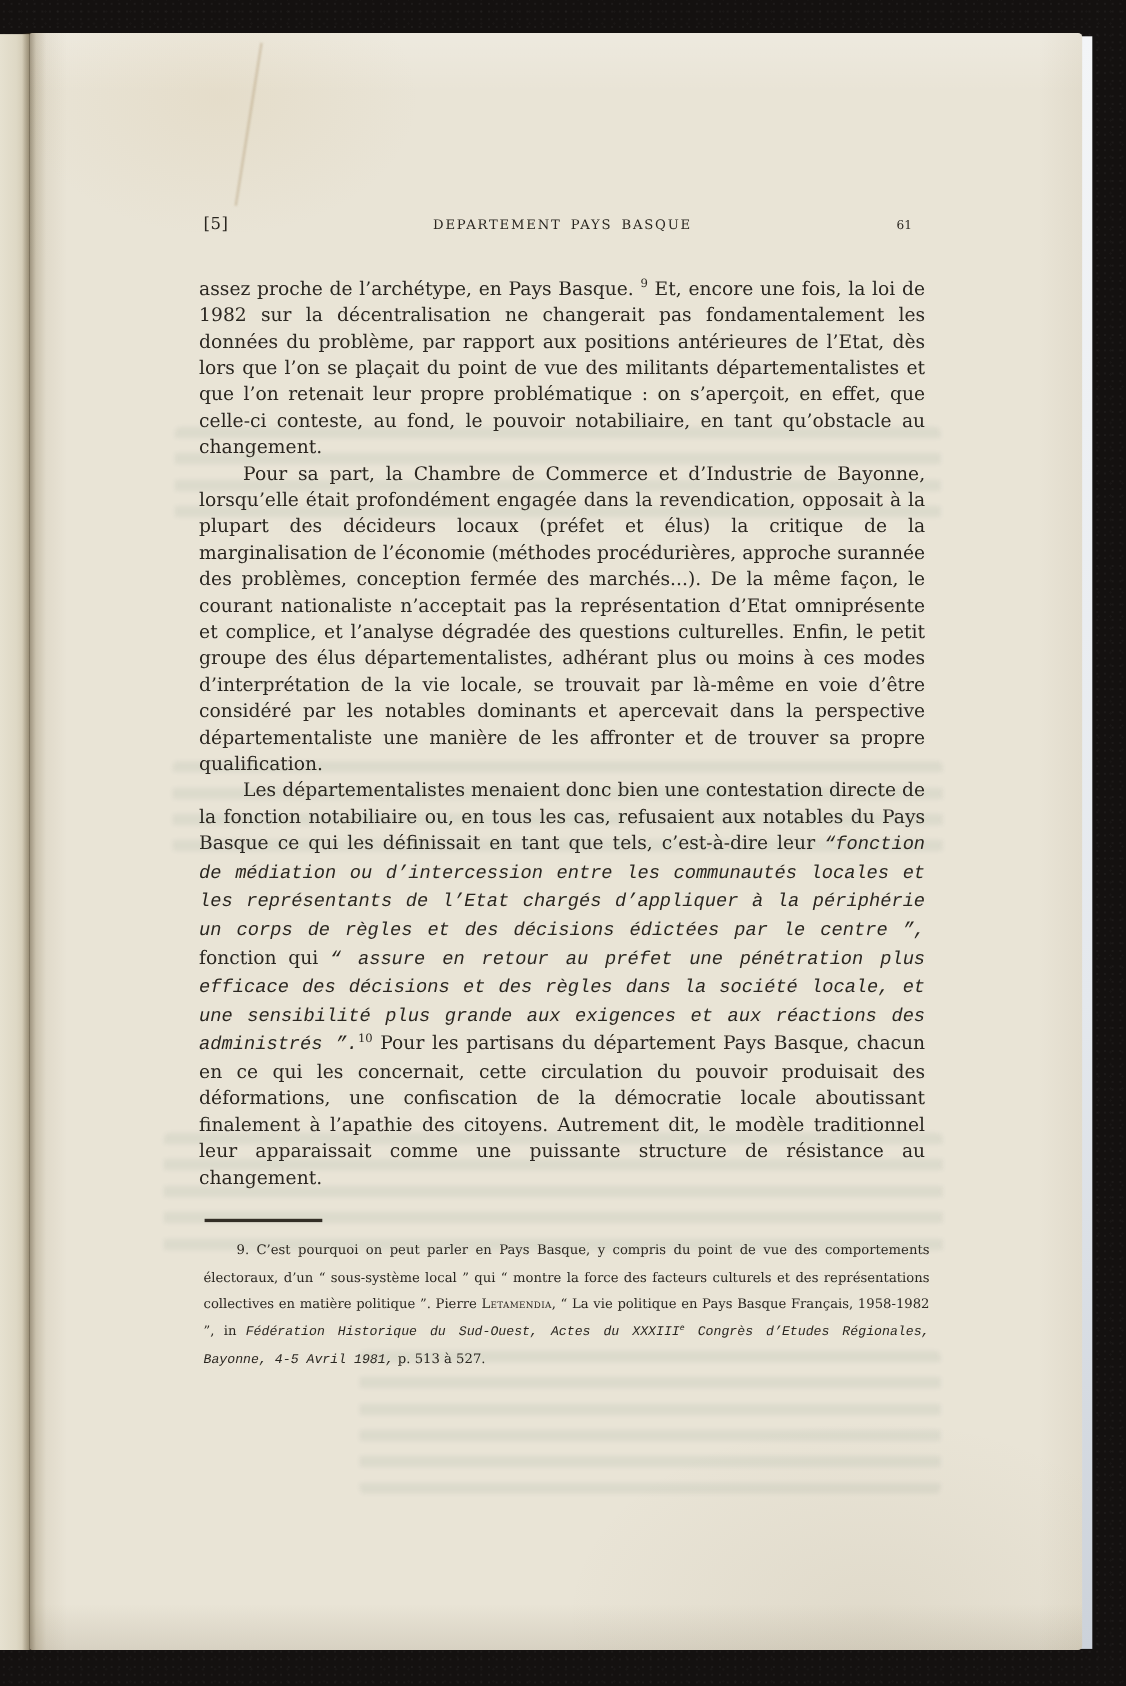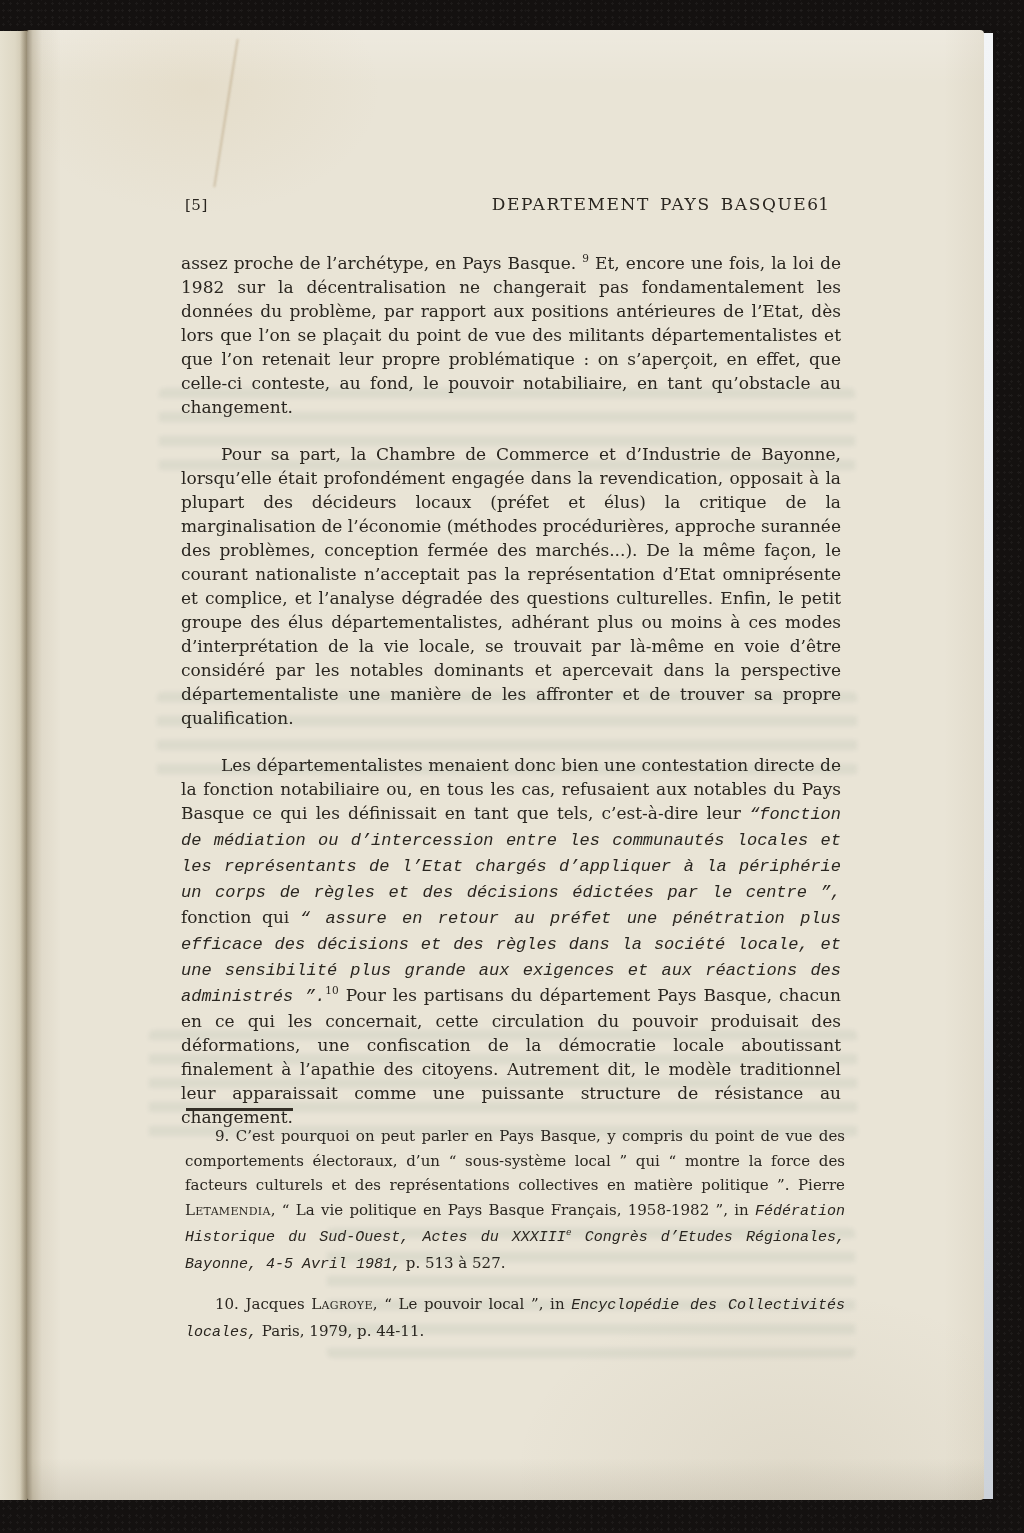--- a/index.html
+++ b/index.html
@@ -64,34 +64,34 @@
   .bleed.b1{left:132px;top:358px;width:696px;height:86px;}
   .bleed.b2{left:130px;top:662px;width:700px;height:84px;}
   .bleed.b3{left:122px;top:1000px;width:708px;height:112px;}
   .bleed.b4{left:300px;top:1198px;width:528px;height:130px;}
 
   .running-header{
     position:absolute;left:158px;top:164px;width:660px;
     display:flex;align-items:baseline;
   }
   .folio{font-size:15px;letter-spacing:.5px;}
-  .running-title{flex:1;text-align:right;font-size:17px;letter-spacing:1.6px;word-spacing:3px;}
-  .page-number{font-size:17px;padding-right:16px;}
+  .running-title{flex:1;text-align:center;font-size:12px;letter-spacing:1.6px;word-spacing:3px;}
+  .page-number{font-size:11px;padding-right:16px;}
 
   .body-text{
     position:absolute;left:154px;top:221px;width:660px;
     font-size:17px;line-height:24px;text-align:justify;
   }
   .para{margin:0;}
-  .para + .para{margin-top:23px;}
+  .para + .para{}
   .para.indent{text-indent:40px;}
 
   .footnotes{
     position:absolute;left:158px;top:1078px;width:660px;
-    font-size:15px;line-height:24.5px;text-align:justify;
+    font-size:12px;line-height:24.5px;text-align:justify;
   }
   .footnote-rule{width:107px;height:3px;background:#332e26;margin:0 0 13px 1px;}
   .footnote{margin:0;text-indent:30px;}
   .footnote + .footnote{margin-top:15px;}
 
   .it{font-style:italic;font-family:Liberation Mono, monospace;}
   .sc{font-variant:small-caps;letter-spacing:.3px;}
   sup{font-size:.62em;line-height:0;vertical-align:super;}
 </style>
 </head>
@@ -117,19 +117,18 @@
     <div class="body-text">
         <p class="para"><span>assez proche de l’archétype, en Pays Basque. </span><sup>9</sup><span> Et, encore une fois, la loi de 1982 sur la décentralisation ne changerait pas fondamentalement les données du problème, par rapport aux positions antérieures de l’Etat, dès lors que l’on se plaçait du point de vue des militants départementalistes et que l’on retenait leur propre problématique : on s’aperçoit, en effet, que celle-ci conteste, au fond, le pouvoir notabiliaire, en tant qu’obstacle au changement.</span></p>
         <p class="para indent"><span>Pour sa part, la Chambre de Commerce et d’Industrie de Bayonne, lorsqu’elle était profondément engagée dans la revendication, opposait à la plupart des décideurs locaux (préfet et élus) la critique de la marginalisation de l’économie (méthodes procédurières, approche surannée des problèmes, conception fermée des marchés...). De la même façon, le courant nationaliste n’acceptait pas la représentation d’Etat omniprésente et complice, et l’analyse dégradée des questions culturelles. Enfin, le petit groupe des élus départementalistes, adhérant plus ou moins à ces modes d’interprétation de la vie locale, se trouvait par là-même en voie d’être considéré par les notables dominants et apercevait dans la perspective départementaliste une manière de les affronter et de trouver sa propre qualification.</span></p>
         <p class="para indent"><span>Les départementalistes menaient donc bien une contestation directe de la fonction notabiliaire ou, en tous les cas, refusaient aux notables du Pays Basque ce qui les définissait en tant que tels, c’est-à-dire leur </span><span class="it">“fonction de médiation ou d’intercession entre les communautés locales et les représentants de l’Etat chargés d’appliquer à la périphérie un corps de règles et des décisions édictées par le centre ”,</span><span> fonction qui </span><span class="it">“ assure en retour au préfet une pénétration plus efficace des décisions et des règles dans la société locale, et une sensibilité plus grande aux exigences et aux réactions des administrés ”.</span><sup>10</sup><span> Pour les partisans du département Pays Basque, chacun en ce qui les concernait, cette circulation du pouvoir produisait des déformations, une confiscation de la démocratie locale aboutissant finalement à l’apathie des citoyens. Autrement dit, le modèle traditionnel leur apparaissait comme une puissante structure de résistance au changement.</span></p>
       </div>
 
     <div class="footnotes">
       <div class="footnote-rule"></div>
       <div>
           <p class="footnote"><span>9. C’est pourquoi on peut parler en Pays Basque, y compris du point de vue des comportements électoraux, d’un “ sous-système local ” qui “ montre la force des facteurs culturels et des représentations collectives en matière politique ”. Pierre </span><span class="sc">Letamendia</span><span>, “ La vie politique en Pays Basque Français, 1958-1982 ”, in </span><span class="it">Fédération Historique du Sud-Ouest, Actes du XXXIII</span><sup class="it">e</sup><span class="it"> Congrès d’Etudes Régionales, Bayonne, 4-5 Avril 1981,</span><span> p. 513 à 527.</span></p>
-          <p class="footnote"><span>10. Jacques </span><span class="sc">Lagroye</span><span>, “ Le pouvoir local ”, in </span><span class="it">Encyclopédie des Collectivités locales,</span><span> Paris, 1979, p. 44-11.</span></p>
         </div>
     </div>
   </div>
 
   <div class="gutter-crease"></div>
 </div>
 
 </body></html>

